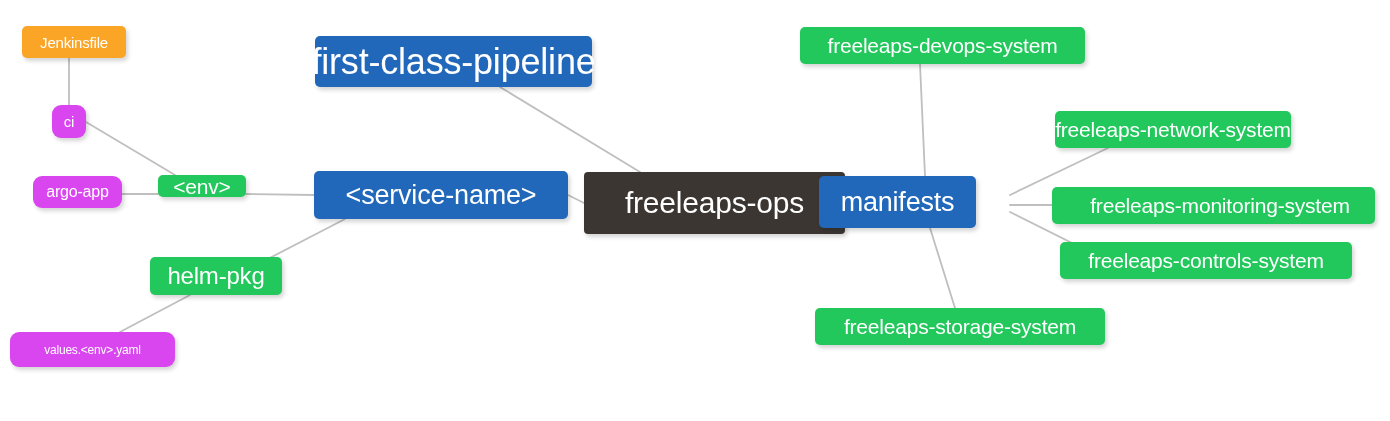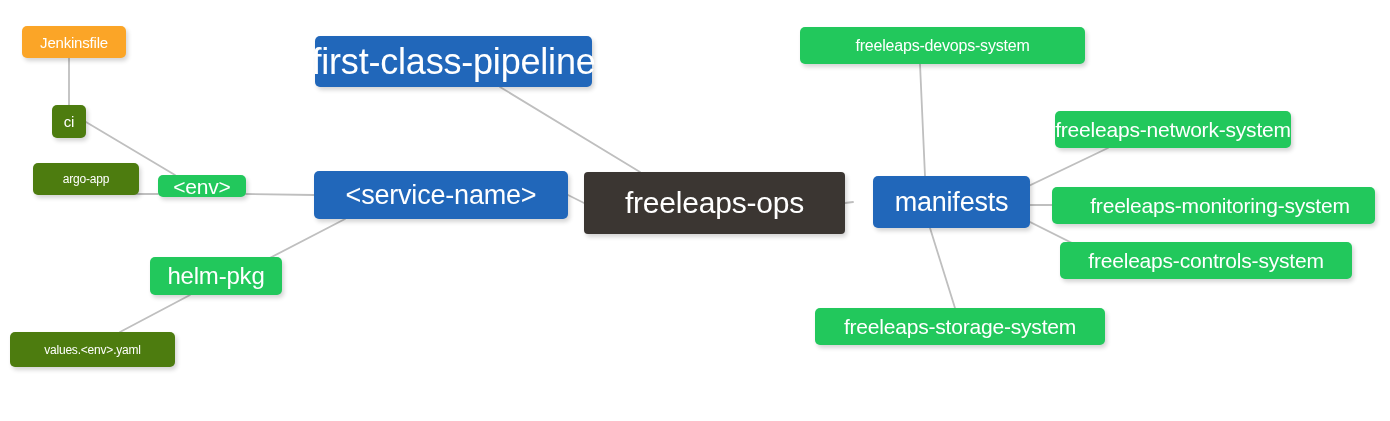--- a/index.html
+++ b/index.html
@@ -37,21 +37,21 @@
     box-shadow: 2px 3px 4px rgba(0,0,0,0.17);
     letter-spacing: -0.2px;
   }
   .node.root {
     background: #3b3632;
     border-radius: 4px;
   }
   .node.blue   { background: #2167ba; }
   .node.green  { background: #22c85c; }
   .node.orange { background: #fba527; }
-  .node.red    { background: #4d7c0f; }
+  .node.red    { background: #d946ef; border-radius: 9px; }
 </style>
 </head>
 <body>
 
 <div id="canvas">
   <svg id="edges" viewBox="0 0 1390 421" xmlns="http://www.w3.org/2000/svg">
       <line x1="584" y1="203" x2="568" y2="195" stroke="#bfbfbf" stroke-width="1.8" stroke-linecap="round"></line>
       <line x1="640" y1="172" x2="500" y2="87" stroke="#bfbfbf" stroke-width="1.8" stroke-linecap="round"></line>
       <line x1="845" y1="203" x2="853" y2="202" stroke="#bfbfbf" stroke-width="1.8" stroke-linecap="round"></line>
       <line x1="314" y1="195" x2="246" y2="194" stroke="#bfbfbf" stroke-width="1.8" stroke-linecap="round"></line>
@@ -63,26 +63,26 @@
       <line x1="925" y1="176" x2="920" y2="64" stroke="#bfbfbf" stroke-width="1.8" stroke-linecap="round"></line>
       <line x1="1010" y1="195" x2="1108" y2="148" stroke="#bfbfbf" stroke-width="1.8" stroke-linecap="round"></line>
       <line x1="1010" y1="205" x2="1052" y2="205" stroke="#bfbfbf" stroke-width="1.8" stroke-linecap="round"></line>
       <line x1="1010" y1="212" x2="1100" y2="257" stroke="#bfbfbf" stroke-width="1.8" stroke-linecap="round"></line>
       <line x1="930" y1="228" x2="955" y2="308" stroke="#bfbfbf" stroke-width="1.8" stroke-linecap="round"></line>
     </svg>
   <div id="node-layer">
       <div class="node root" style="left: 584px; top: 172px; width: 261px; height: 62px; font-size: 30px;">freeleaps-ops</div>
       <div class="node blue" style="left: 314px; top: 171px; width: 254px; height: 48px; font-size: 27px;">&lt;service-name&gt;</div>
       <div class="node blue" style="left: 315px; top: 36px; width: 277px; height: 51px; font-size: 36px;">first-class-pipeline</div>
-      <div class="node blue" style="left: 873px; top: 176px; width: 157px; height: 52px; font-size: 27px;">manifests</div>
+      <div class="node blue" style="left: 819px; top: 176px; width: 157px; height: 52px; font-size: 27px;">manifests</div>
       <div class="node green" style="left: 158px; top: 175px; width: 88px; height: 22px; font-size: 21px;">&lt;env&gt;</div>
       <div class="node green" style="left: 150px; top: 257px; width: 132px; height: 38px; font-size: 24px;">helm-pkg</div>
       <div class="node orange" style="left: 22px; top: 26px; width: 104px; height: 32px; font-size: 15px;">Jenkinsfile</div>
       <div class="node red" style="left: 52px; top: 105px; width: 34px; height: 33px; font-size: 15px;">ci</div>
-      <div class="node red" style="left: 33px; top: 163px; width: 106px; height: 32px; font-size: 12px;">argo-app</div>
+      <div class="node red" style="left: 33px; top: 176px; width: 89px; height: 32px; font-size: 16px;">argo-app</div>
       <div class="node red" style="left: 10px; top: 332px; width: 165px; height: 35px; font-size: 12px;">values.&lt;env&gt;.yaml</div>
-      <div class="node green" style="left: 800px; top: 27px; width: 285px; height: 37px; font-size: 16px;">freeleaps-devops-system</div>
+      <div class="node green" style="left: 800px; top: 27px; width: 285px; height: 37px; font-size: 21px;">freeleaps-devops-system</div>
       <div class="node green" style="left: 1055px; top: 111px; width: 236px; height: 37px; font-size: 21px;">freeleaps-network-system</div>
       <div class="node green" style="left: 1052px; top: 187px; width: 323px; height: 37px; font-size: 21px; padding-left: 13px;">freeleaps-monitoring-system</div>
       <div class="node green" style="left: 1060px; top: 242px; width: 292px; height: 37px; font-size: 21px;">freeleaps-controls-system</div>
       <div class="node green" style="left: 815px; top: 308px; width: 290px; height: 37px; font-size: 21px;">freeleaps-storage-system</div>
     </div>
 </div>
 
 </body></html>

